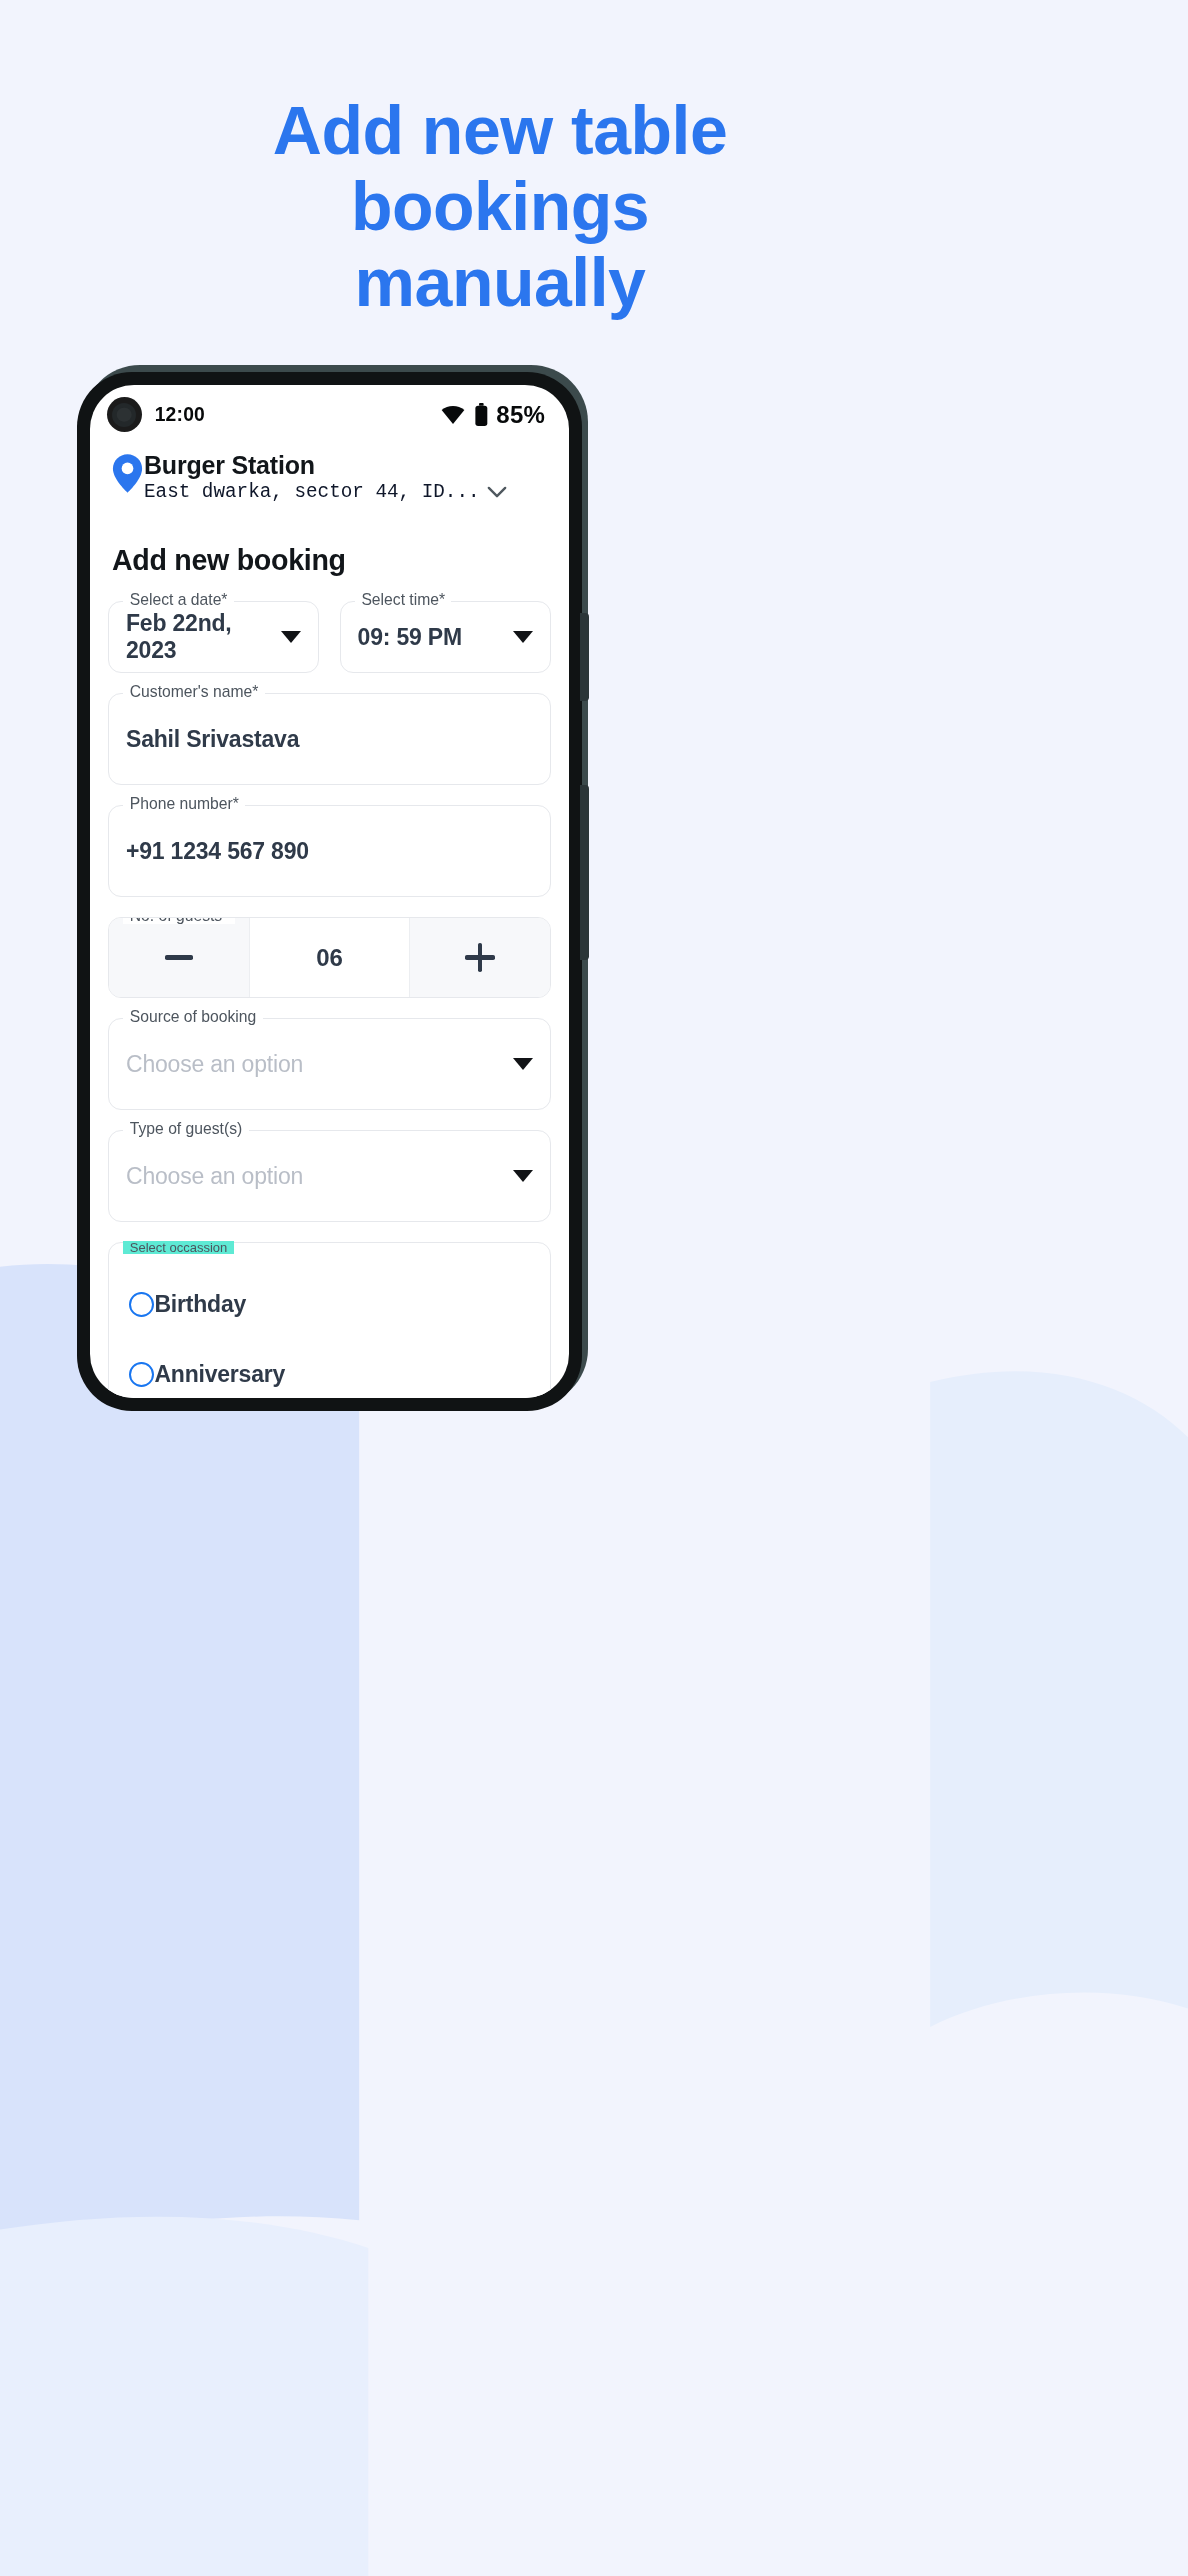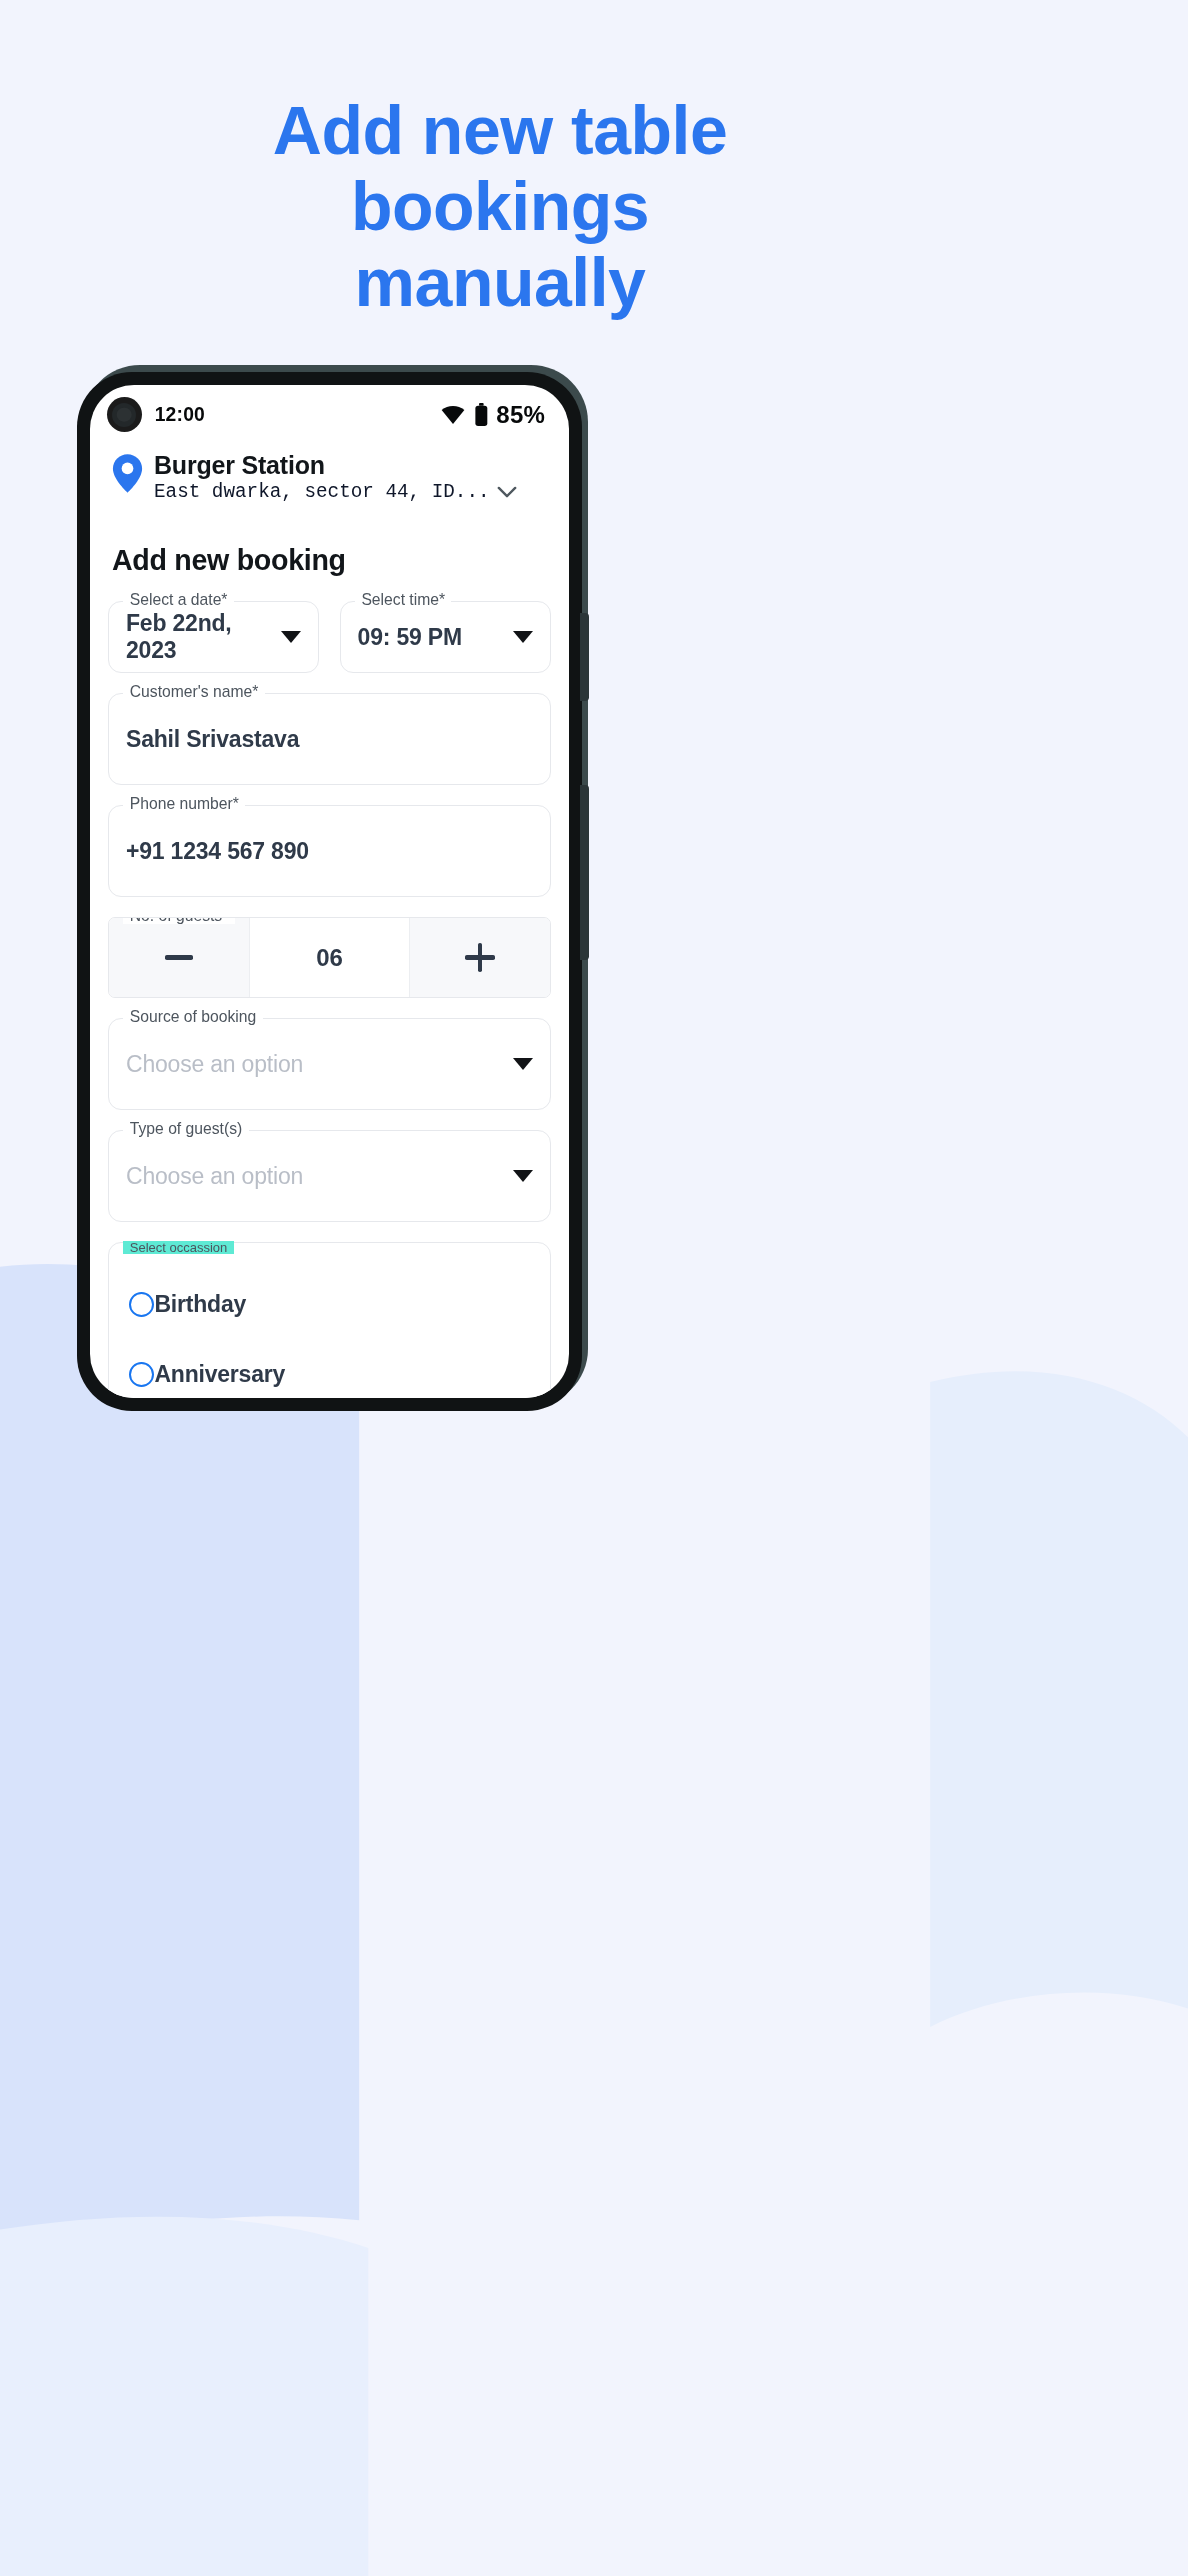--- a/index.html
+++ b/index.html
@@ -140,21 +140,21 @@
     font-weight: 600;
     color: #07090a;
     letter-spacing: 0.2px;
   }
 
   
   .resto-head {
     display: flex;
     align-items: flex-start;
     padding: 5.5px 20px 0 22px;
-    gap: 11px;
+    gap: 1px;
   }
   .pin { flex: 0 0 auto; margin-top: 3.7px; }
   .resto-name {
     font-size: 25px;
     font-weight: 700;
     color: #12161a;
     letter-spacing: -0.2px;
     line-height: 1.22;
   }
   .resto-addr-row {
@@ -227,21 +227,21 @@
     border-right: 10px solid transparent;
     border-top: 12px solid #111316;
     flex: 0 0 auto;
   }
   .field.tall { min-height: 92px; }
 
   
   .stepper {
     position: relative;
     border: 1.5px solid #e6e8ec;
-    border-radius: 7px;
+    border-radius: 13px;
     margin-bottom: 20px;
     display: flex;
     height: 81px;
     overflow: hidden;
     background: #fff;
   }
   .stepper .flabel {
     position: absolute;
     top: -10px;
     left: 14px;

